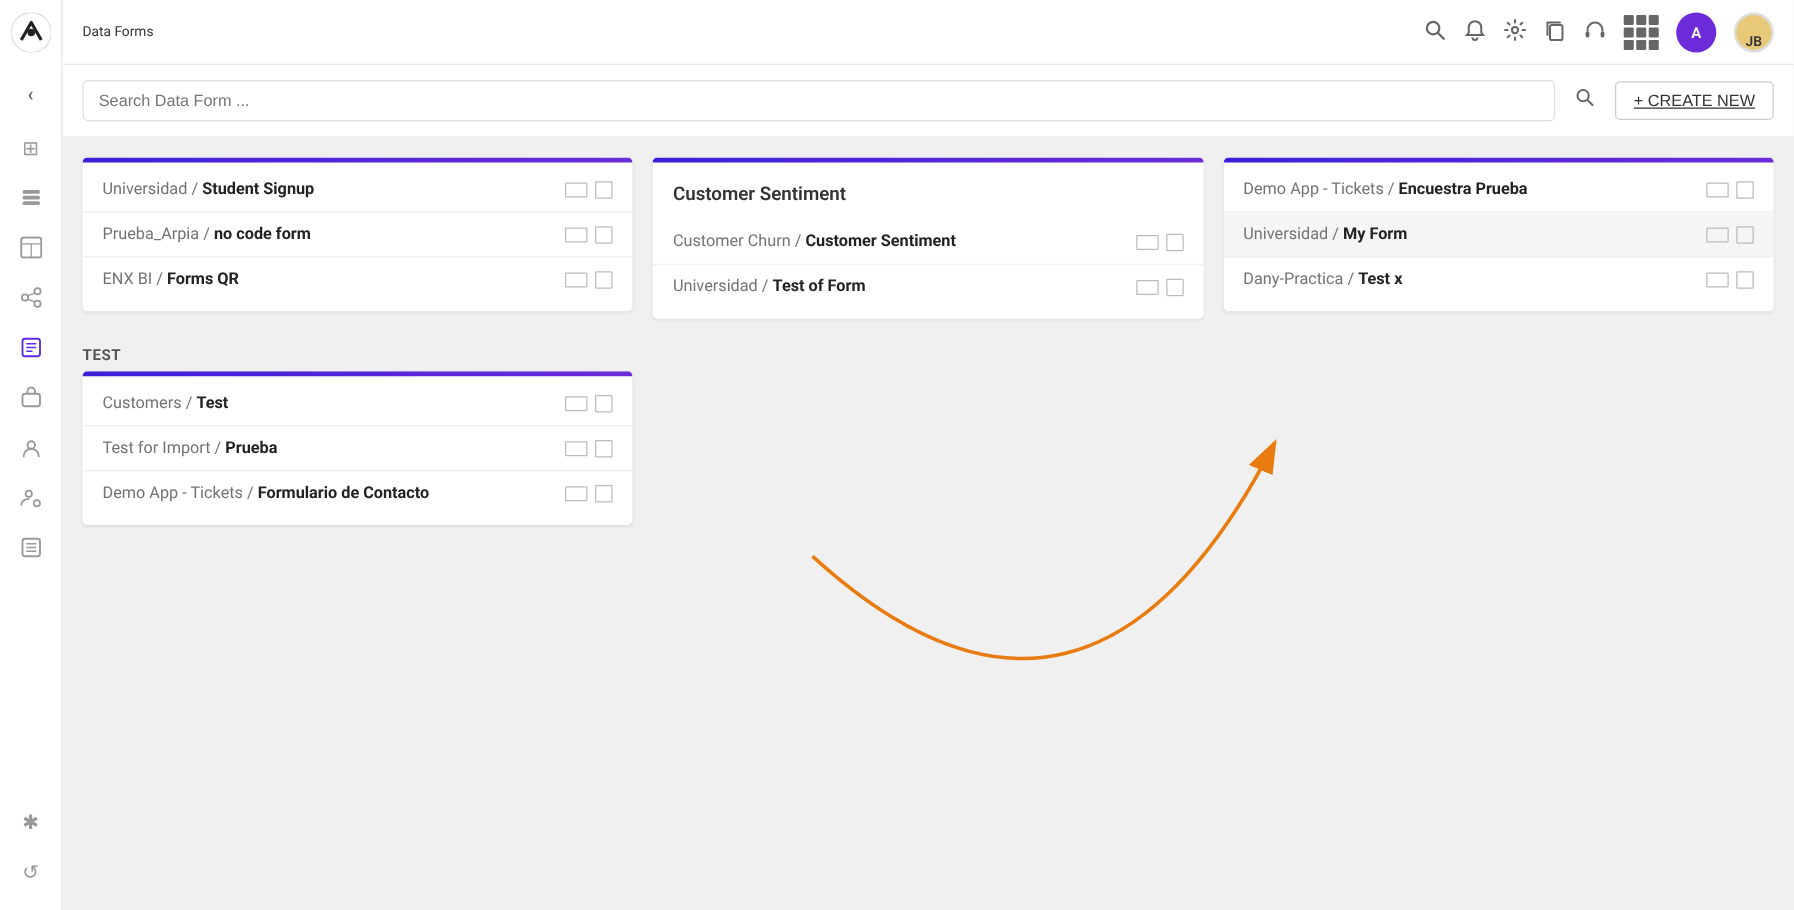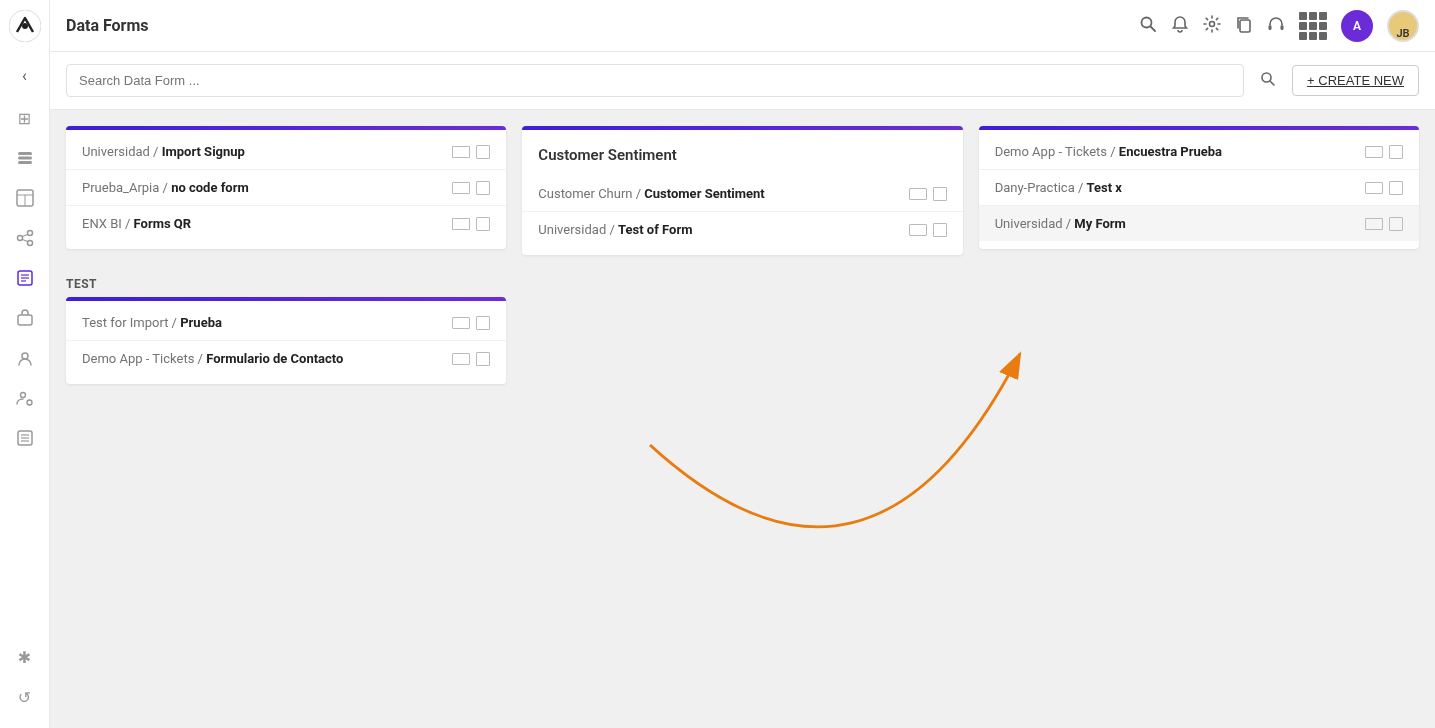--- a/index.html
+++ b/index.html
@@ -44,22 +44,22 @@
     .topbar {
       height: 52px;
       background: #fff;
       display: flex;
       align-items: center;
       padding: 0 16px;
       border-bottom: 1px solid #e8e8e8;
       gap: 12px;
     }
     .topbar-title {
-      font-size: 16px;
-      font-weight: 700;
+      font-size: 11px;
+      font-weight: 400;
       color: #333;
       flex: 1;
     }
     .topbar-icons {
       display: flex;
       align-items: center;
       gap: 14px;
     }
     .topbar-icon {
       color: #666;
@@ -415,21 +415,21 @@
   <div class="content-inner">
     <div class="content">
 
       <div class="column">
 
         <div class="card">
           <div class="card-header"></div>
           <div class="card-body">
             <div class="form-row">
               <span class="form-row-name">
-                <span class="org">Universidad / </span><span class="name">Import Signup</span>
+                <span class="org">Universidad / </span><span class="name">Student Signup</span>
               </span>
               <span class="form-row-icons">
                 <span class="rect-icon"></span>
                 <span class="sq-icon"></span>
               </span>
             </div>
             <div class="form-row">
               <span class="form-row-name">
                 <span class="org">Prueba_Arpia / </span><span class="name">no code form</span>
               </span>
@@ -448,20 +448,29 @@
               </span>
             </div>
           </div>
         </div>
 
         <div style="margin-top:16px;">
           <div class="section-label">TEST</div>
           <div class="card">
             <div class="card-header"></div>
             <div class="card-body">
+              <div class="form-row">
+                <span class="form-row-name">
+                  <span class="org">Customers / </span><span class="name">Test</span>
+                </span>
+                <span class="form-row-icons">
+                  <span class="rect-icon"></span>
+                  <span class="sq-icon"></span>
+                </span>
+              </div>
               <div class="form-row">
                 <span class="form-row-name">
                   <span class="org">Test for Import / </span><span class="name">Prueba</span>
                 </span>
                 <span class="form-row-icons">
                   <span class="rect-icon"></span>
                   <span class="sq-icon"></span>
                 </span>
               </div>
               <div class="form-row">
@@ -511,32 +520,32 @@
           <div class="card-body">
             <div class="form-row">
               <span class="form-row-name">
                 <span class="org">Demo App - Tickets / </span><span class="name">Encuestra Prueba</span>
               </span>
               <span class="form-row-icons">
                 <span class="rect-icon"></span>
                 <span class="sq-icon"></span>
               </span>
             </div>
+            <div class="form-row" style="background:#f5f5f5;">
+              <span class="form-row-name">
+                <span class="org">Universidad / </span><span class="name">My Form</span>
+              </span>
+              <span class="form-row-icons">
+                <span class="rect-icon"></span>
+                <span class="sq-icon"></span>
+              </span>
+            </div>
             <div class="form-row">
               <span class="form-row-name">
                 <span class="org">Dany-Practica / </span><span class="name">Test x</span>
-              </span>
-              <span class="form-row-icons">
-                <span class="rect-icon"></span>
-                <span class="sq-icon"></span>
-              </span>
-            </div>
-            <div class="form-row" style="background:#f5f5f5;">
-              <span class="form-row-name">
-                <span class="org">Universidad / </span><span class="name">My Form</span>
               </span>
               <span class="form-row-icons">
                 <span class="rect-icon"></span>
                 <span class="sq-icon"></span>
               </span>
             </div>
           </div>
         </div>
       </div>
 

